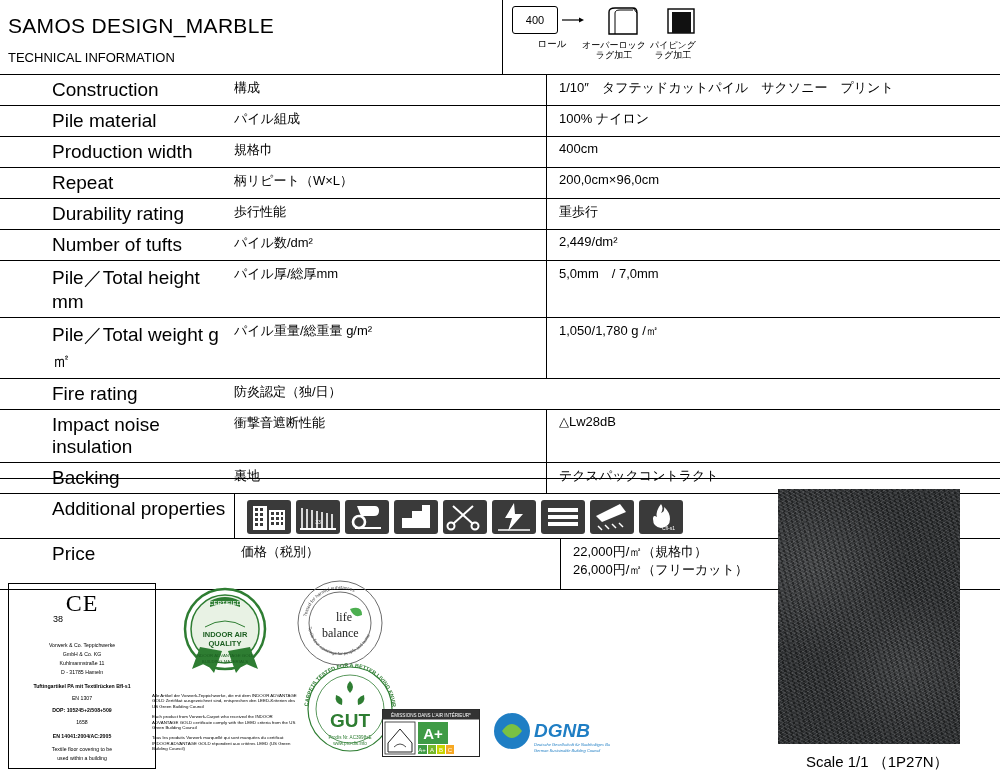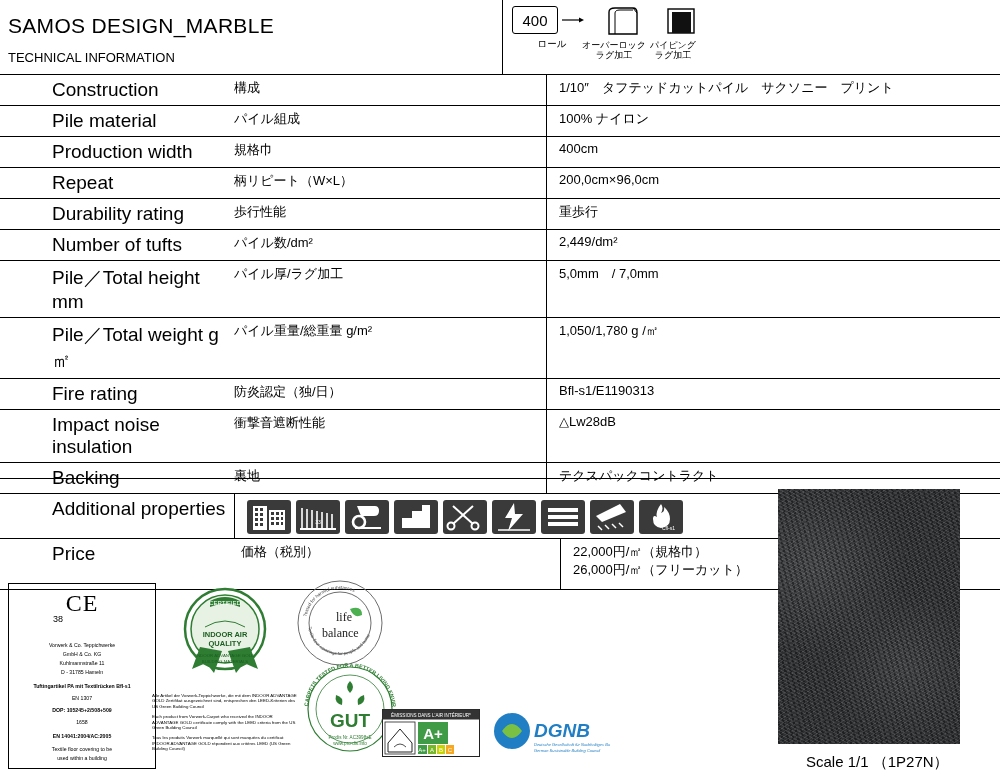--- a/index.html
+++ b/index.html
@@ -31,21 +31,21 @@
 
   
   .hicons{position:absolute;left:512px;top:4px;width:480px;height:66px;}
   .hic{position:absolute;text-align:center;}
   .hic .cap{font-size:9.5px;line-height:11px;margin-top:1px;}
   .hic .cap2{font-size:9px;line-height:10px;}
 
   .rollbox{
     width:44px;height:26px;border:1.6px solid #000;border-radius:3px;
     display:flex;align-items:center;justify-content:center;
-    font-size:15px;
+    font-size:11px;
   }
   .rollarrow{
     position:absolute;left:50px;top:9px;width:22px;height:10px;
   }
 
   
   .tbl{position:absolute;left:0;top:74px;width:1000px;}
   .row{
     position:relative;
     border-top:1px solid #000;
@@ -193,32 +193,31 @@
       <div class="c2">歩行性能</div>
       <div class="c3">重歩行</div>
     </div>
     <div class="row">
       <div class="c1">Number of tufts</div>
       <div class="c2">パイル数/dm²</div>
       <div class="c3">2,449/dm²</div>
     </div>
     <div class="row">
       <div class="c1">Pile／Total height mm</div>
-      <div class="c2">パイル厚/ラグ加工</div>
+      <div class="c2">パイル厚/総厚mm</div>
       <div class="c3">5,0mm　/ 7,0mm</div>
     </div>
     <div class="row">
       <div class="c1">Pile／Total weight g ㎡</div>
       <div class="c2">パイル重量/総重量 g/m²</div>
       <div class="c3">1,050/1,780 g /㎡</div>
     </div>
     <div class="row">
       <div class="c1">Fire rating</div>
       <div class="c2">防炎認定（独/日）</div>
-      <div class="c3">Bfl-s1/E1190313</div>
     </div>
     <div class="row">
       <div class="c1">Impact noise insulation</div>
       <div class="c2">衝撃音遮断性能</div>
       <div class="c3">△Lw28dB</div>
     </div>
     <div class="row">
       <div class="c1">Backing</div>
       <div class="c2">裏地</div>
       <div class="c3">テクスパックコントラクト</div>

